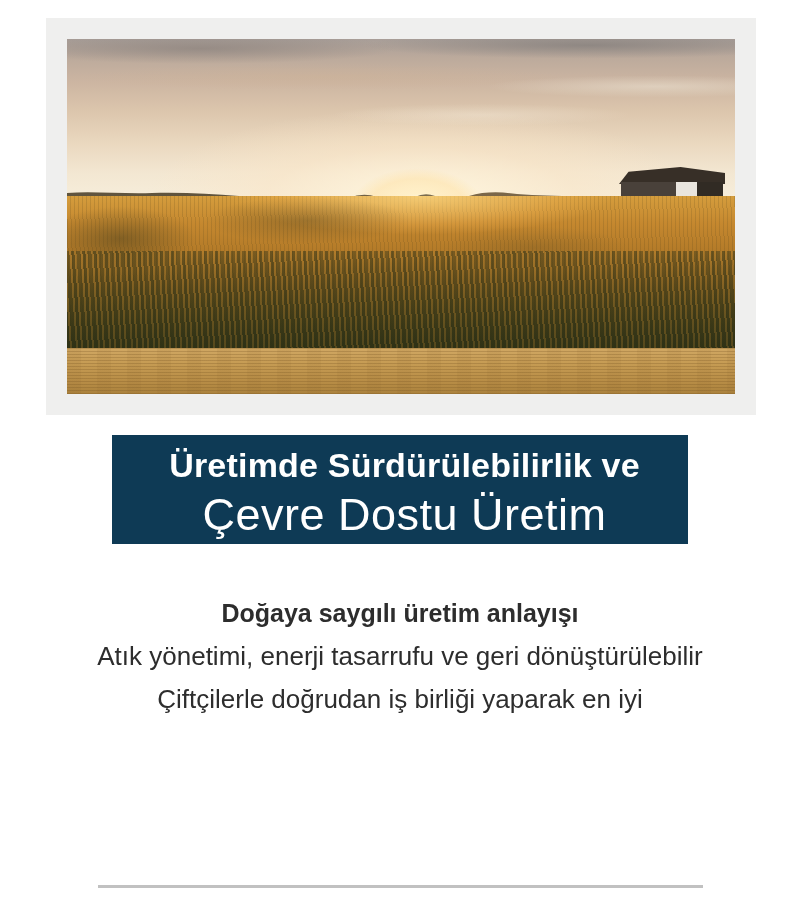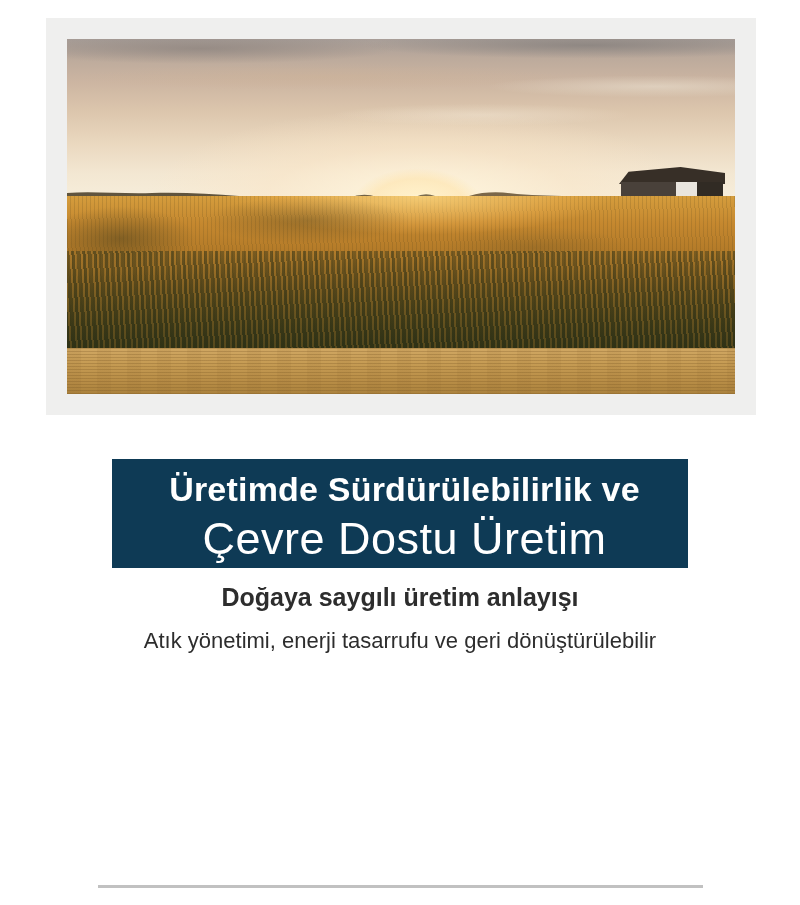--- a/index.html
+++ b/index.html
@@ -76,33 +76,33 @@
     background:#372f27;
     clip-path:polygon(0 100%, 9% 28%, 58% 0, 100% 35%, 100% 100%);
   }
   .barn-walls {
     position:absolute; left:2px; top:15px; width:102px; height:17px;
     background:linear-gradient(90deg,#49413a 0 54%, #e9e5de 54% 75%, #312b24 75% 100%);
   }
 
   
   .banner {
-    position:absolute; left:112px; top:459px; width:576px; height:109px;
+    position:absolute; left:112px; top:435px; width:576px; height:109px;
     background:#0e3a55; color:#ffffff;
     display:flex; flex-direction:column; align-items:center; justify-content:center;padding-left:9px;
   }
   .banner-line1 { font-size:34px; font-weight:700; line-height:50px; letter-spacing:0.2px; }
   .banner-line2 { font-size:45px; font-weight:400; line-height:50px; letter-spacing:0.5px; }
 
   
   .text-block {
-    position:absolute; left:0; top:576px; width:800px; text-align:center;
+    position:absolute; left:0; top:592px; width:800px; text-align:center;
     color:#2d2d2d;
   }
-  .text-line { font-size:22px; line-height:43px; font-weight:400; }
+  .text-line { font-size:26px; line-height:43px; font-weight:400; }
   .text-line.bold { font-weight:700; font-size:25px; }
 
   
   .divider {
     position:absolute; left:98px; top:885px; width:605px; height:3px;
     background:#c1c1c1;
   }
 </style>
 </head>
 <body>
@@ -131,17 +131,18 @@
   </div>
 
   <div class="banner">
     <div class="banner-line1">Üretimde Sürdürülebilirlik ve</div>
     <div class="banner-line2">Çevre Dostu Üretim</div>
   </div>
 
   <div class="text-block">
     <div class="text-line bold">Doğaya saygılı üretim anlayışı</div>
     <div class="text-line">Atık yönetimi, enerji tasarrufu ve geri dönüştürülebilir</div>
+    <div class="text-line">Çiftçilerle doğrudan iş birliği yaparak en iyi</div>
   </div>
 
   <div class="divider"></div>
 
 </div>
 
 </body></html>

